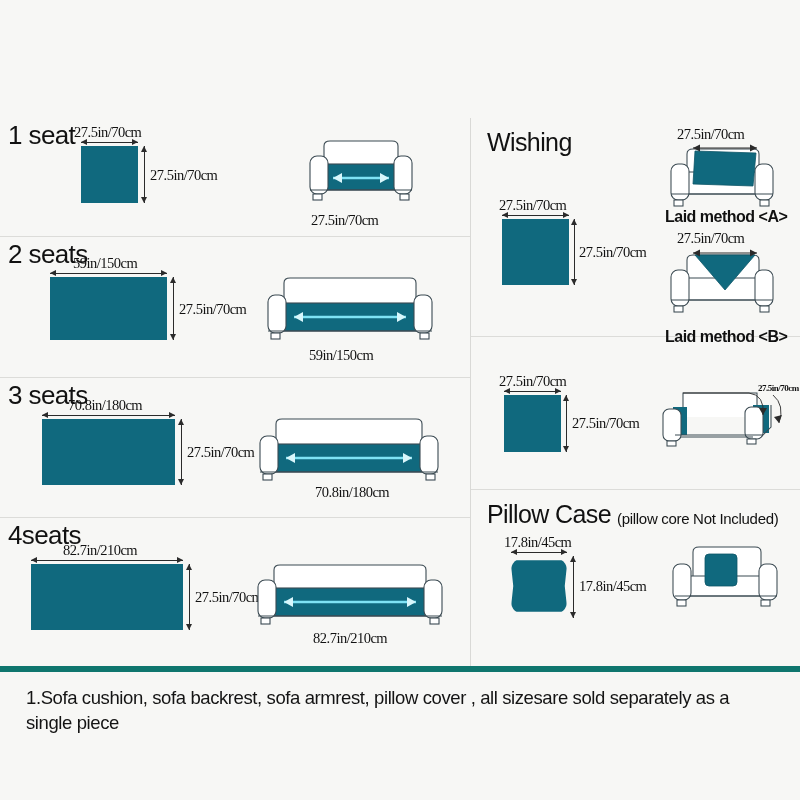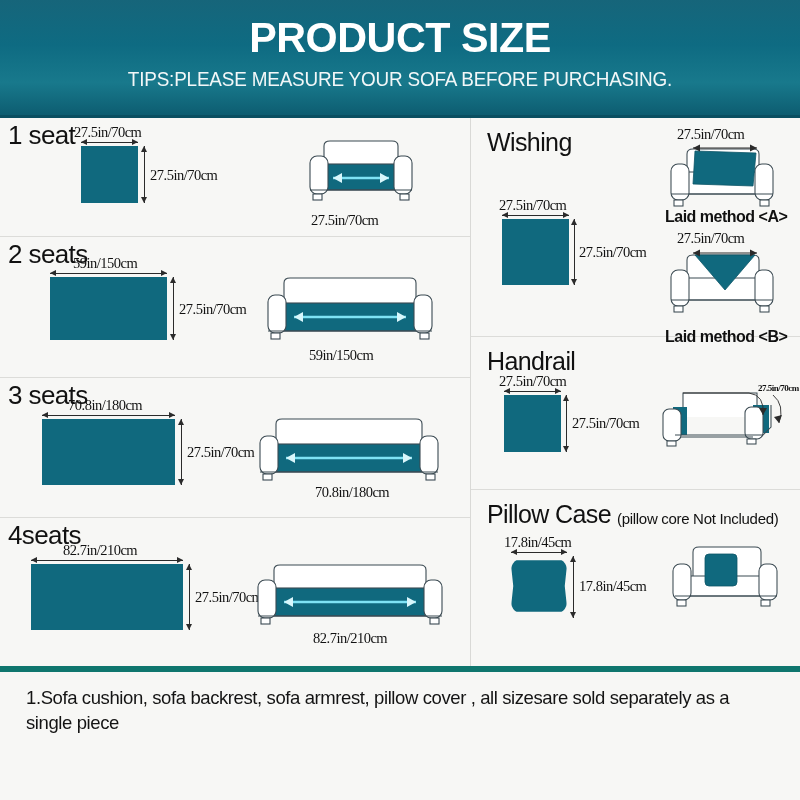--- a/index.html
+++ b/index.html
@@ -82,24 +82,20 @@
   
   .footer{position:absolute;left:0;top:666px;width:800px;height:161px;
           border-top:6px solid #0f766e;box-sizing:border-box;padding:14px 26px 16px 26px;}
   .note{font-size:18.5px;line-height:1.33;color:#141414;letter-spacing:-0.4px;margin:0 0 10px 0;}
 </style>
 </head>
 <body>
 
 <div class="page">
 
-  <div class="header">
-    <h1 class="header-title">PRODUCT SIZE</h1>
-    <p class="header-sub">TIPS:PLEASE MEASURE YOUR SOFA BEFORE PURCHASING.</p>
-  </div>
 
   <div class="body-area">
 
     <div class="col-left">
 
       <div class="row row-div" style="height:119px;">
         <div class="row-title lt">1 seat</div>
 
         <div class="swatch" style="left:81px;top:28px;width:57px;height:57px;"></div>
         <div class="dim-h" style="left:81px;top:24px;width:57px;"></div>
@@ -257,21 +253,20 @@
           </g>
           <path d="M38 11 H98 L68 46 Z" fill="#10697e" stroke="#0c5667" stroke-width="0.8"></path>
           <path d="M36 9 H100" stroke="#2b2b2b" stroke-width="1"></path>
           <path d="M36 9 l7 -3.5 v7 z" fill="#2b2b2b"></path>
           <path d="M100 9 l-7 -3.5 v7 z" fill="#2b2b2b"></path>
         </svg>
         <div class="lbl-method" style="left:194px;top:210px;">Laid method &lt;B&gt;</div>
       </div>
 
       <div class="row row-div" style="height:153px;">
-        <div class="row-title rt">Handrail</div>
 
         <div class="swatch" style="left:33px;top:58px;width:57px;height:57px;"></div>
         <div class="dim-h" style="left:33px;top:54px;width:57px;"></div>
         <div class="lbl" style="left:28px;top:36px;">27.5in/70cm</div>
         <div class="dim-v" style="left:95px;top:58px;height:57px;"></div>
         <div class="lbl" style="left:101px;top:78px;">27.5in/70cm</div>
 
         <svg class="ill" style="left:182px;top:34px;" width="140" height="80" viewBox="0 0 140 80">
           <g fill="none" stroke="#3b4a52" stroke-width="1.05">
             <path d="M30 46 V22 H104 V46" fill="#ffffff"></path>

